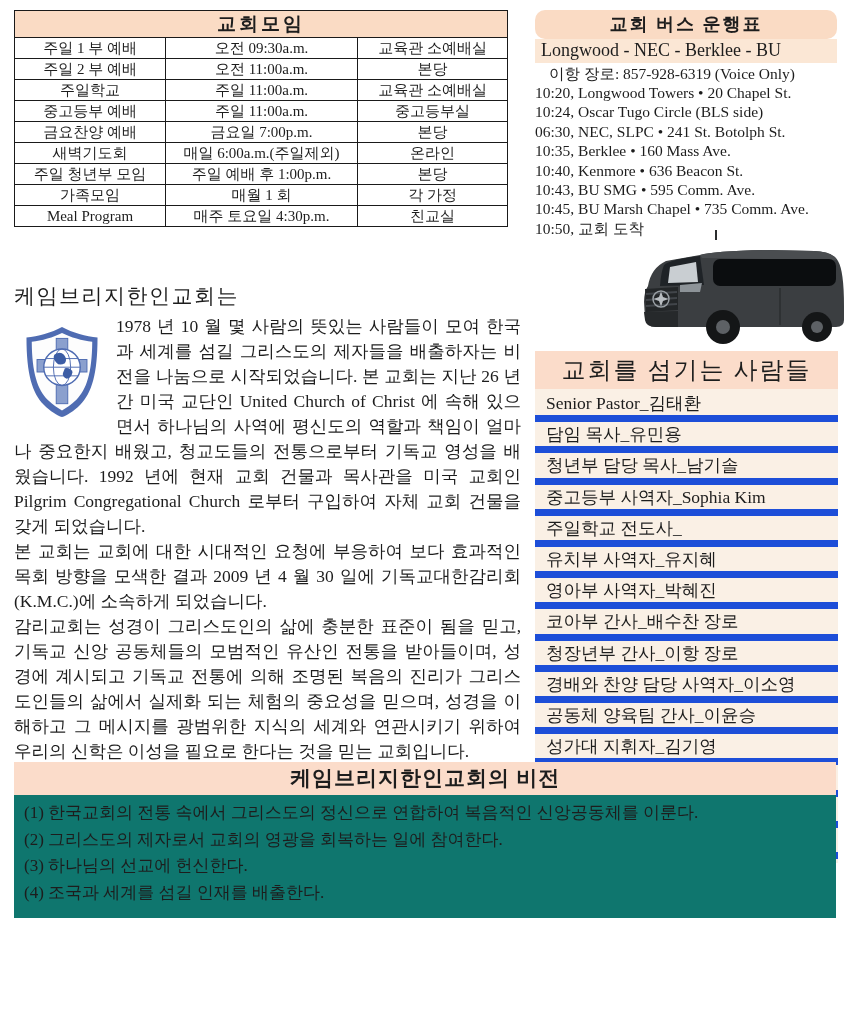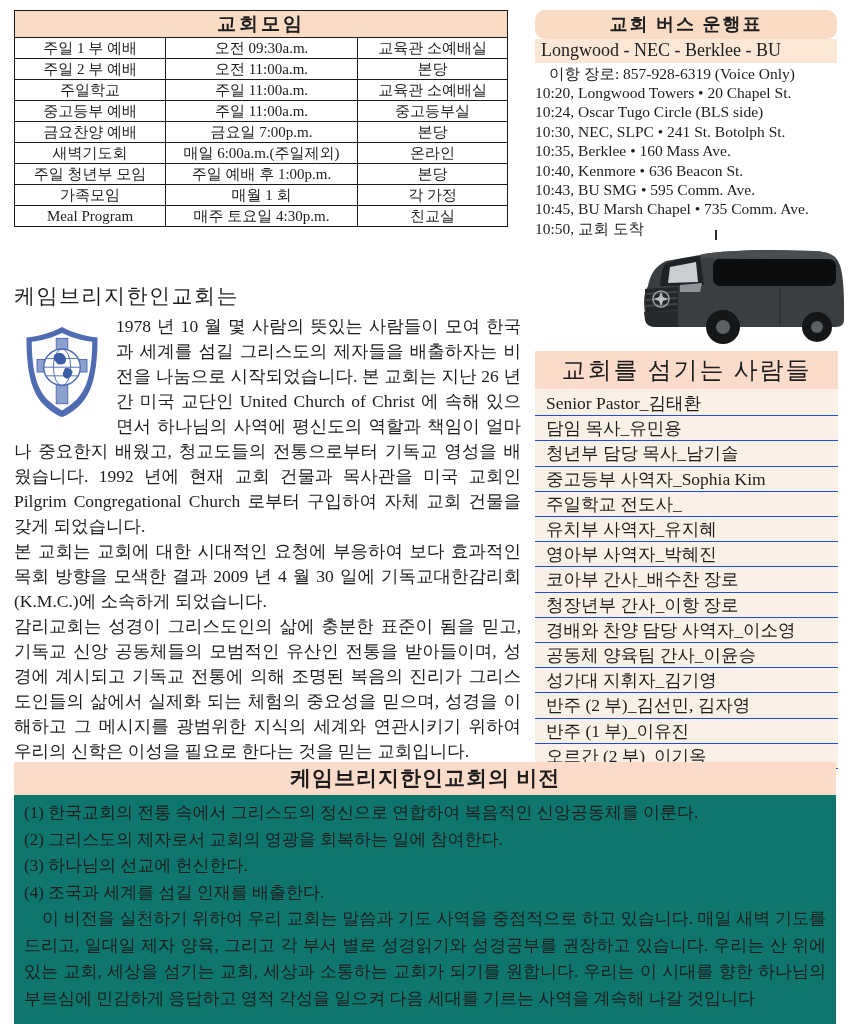--- a/index.html
+++ b/index.html
@@ -41,21 +41,21 @@
   .logo{float:left;width:80px;height:96px;margin:10px 14px 6px 8px;}
   .about p{margin:0;font-size:17.5px;line-height:25px;text-align:justify;}
   
   .people{position:absolute;left:535px;top:351px;width:303px;}
   .people-header{
     background:#fbdcca;text-align:center;font-size:24px;letter-spacing:2px;padding:3px 0;
   }
   .people-list{background:#faf0e5;padding:2px 0 4px;}
   .people-item{
     font-size:17.5px;line-height:24.2px;padding-left:11px;white-space:nowrap;
-    border-bottom:1px solid #1d4ed8;
+    border-bottom:7px solid #1d4ed8;
   }
   
   .vision{position:absolute;left:14px;top:762px;width:822px;}
   .vision-title{
     background:#fbdcca;text-align:center;font-size:21px;font-weight:bold;
     letter-spacing:1px;padding:2px 0 3px;
   }
   .vision-body{background:#0f766e;padding:5px 10px 12px;font-size:17px;line-height:26.5px;}
   .vision-item{white-space:nowrap;}
   .vision-closing{margin:0;text-align:justify;text-indent:18px;}
@@ -120,21 +120,21 @@
   </tr>
 </tbody>
   </table>
 
 <div class="bus">
   <div class="bus-header">교회 버스 운행표</div>
   <div class="bus-route">Longwood - NEC - Berklee  - BU</div>
   <div class="bus-contact">이항 장로: 857-928-6319 (Voice Only)</div>
   <div class="bus-stop">10:20, Longwood Towers •  20 Chapel St.</div>
   <div class="bus-stop">10:24, Oscar Tugo Circle (BLS side)</div>
-  <div class="bus-stop">10:30, NEC, SLPC •  241 St. Botolph St.</div>
+  <div class="bus-stop">06:30, NEC, SLPC •  241 St. Botolph St.</div>
   <div class="bus-stop">10:35, Berklee •  160 Mass Ave.</div>
   <div class="bus-stop">10:40, Kenmore • 636 Beacon St.</div>
   <div class="bus-stop">10:43, BU SMG • 595 Comm. Ave.</div>
   <div class="bus-stop">10:45, BU Marsh Chapel • 735 Comm. Ave.</div>
   <div class="bus-stop">10:50, 교회 도착</div>
 </div>
 
 <div class="van">
   <svg width="230" height="120" viewBox="0 0 230 120">
     <line x1="98" y1="2" x2="98" y2="12" stroke="#2b2d2e" stroke-width="2"></line>
@@ -200,15 +200,14 @@
   </div>
 </div>
 
 <div class="vision">
   <div class="vision-title">케임브리지한인교회의 비전</div>
   <div class="vision-body">
     <div class="vision-item">(1) 한국교회의 전통 속에서 그리스도의 정신으로 연합하여 복음적인 신앙공동체를 이룬다.</div>
     <div class="vision-item">(2) 그리스도의 제자로서 교회의 영광을 회복하는 일에 참여한다.</div>
     <div class="vision-item">(3) 하나님의 선교에 헌신한다.</div>
     <div class="vision-item">(4) 조국과 세계를 섬길 인재를 배출한다.</div>
-    <p class="vision-closing">이 비전을 실천하기 위하여 우리 교회는 말씀과 기도 사역을 중점적으로 하고 있습니다. 매일 새벽 기도를 드리고, 일대일 제자 양육, 그리고 각 부서 별로 성경읽기와 성경공부를 권장하고 있습니다. 우리는 산 위에 있는 교회, 세상을 섬기는 교회, 세상과 소통하는 교회가 되기를 원합니다. 우리는 이 시대를 향한 하나님의 부르심에 민감하게 응답하고 영적 각성을 일으켜 다음 세대를 기르는 사역을 계속해 나갈 것입니다</p>
   </div>
 </div>
 
 </body></html>

